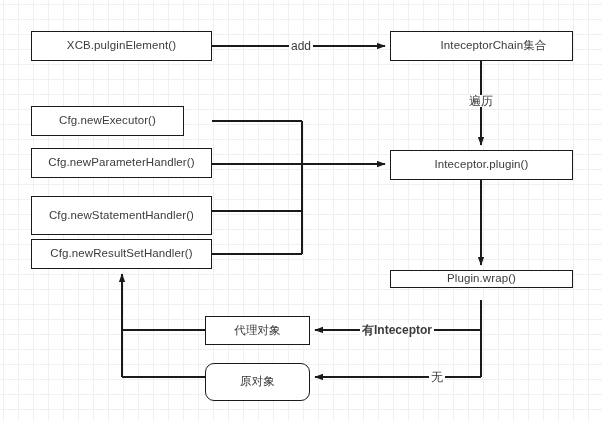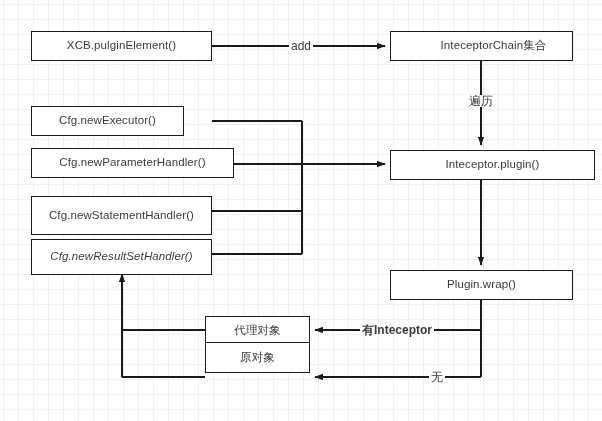--- a/index.html
+++ b/index.html
@@ -97,45 +97,45 @@
   </div>
 
   <div class="node" style="left:390px; top:31px; width:183px; height:30px;padding-left:24px;">
     <span>InteceptorChain集合</span>
   </div>
 
   <div class="node" style="left:31px; top:106px; width:153px; height:30px;">
     <span>Cfg.newExecutor()</span>
   </div>
 
-  <div class="node" style="left:31px; top:148px; width:203px; height:30px;">
+  <div class="node" style="left:31px; top:148px; width:181px; height:30px;">
     <span>Cfg.newParameterHandler()</span>
   </div>
 
   <div class="node" style="left:31px; top:196px; width:181px; height:39px;">
     <span>Cfg.newStatementHandler()</span>
   </div>
 
-  <div class="node" style="left:31px; top:239px; width:181px; height:36px;font-style:italic;">
+  <div class="node" style="left:31px; top:239px; width:181px; height:30px;">
     <span>Cfg.newResultSetHandler()</span>
   </div>
 
-  <div class="node" style="left:390px; top:150px; width:205px; height:30px;">
+  <div class="node" style="left:390px; top:150px; width:183px; height:30px;">
     <span>Inteceptor.plugin()</span>
   </div>
 
-  <div class="node" style="left:390px; top:270px; width:183px; height:30px;">
+  <div class="node" style="left:390px; top:270px; width:183px; height:18px;">
     <span>Plugin.wrap()</span>
   </div>
 
   <div class="node" style="left:205px; top:316px; width:105px; height:29px;">
     <span>代理对象</span>
   </div>
 
-  <div class="node" style="left:205px; top:342px; width:105px; height:31px;">
+  <div class="node" style="left:205px; top:363px; width:105px; height:38px;border-radius:9px;">
     <span>原对象</span>
   </div>
 
   <div class="edge-label" style="left:301px; top:46px;">add</div>
 
   <div class="edge-label" style="left:481px; top:101px;">遍历</div>
 
   <div class="edge-label" style="left:397px; top:330px;font-weight:bold;">有Inteceptor</div>
 
   <div class="edge-label" style="left:437px; top:377px;">无</div>

